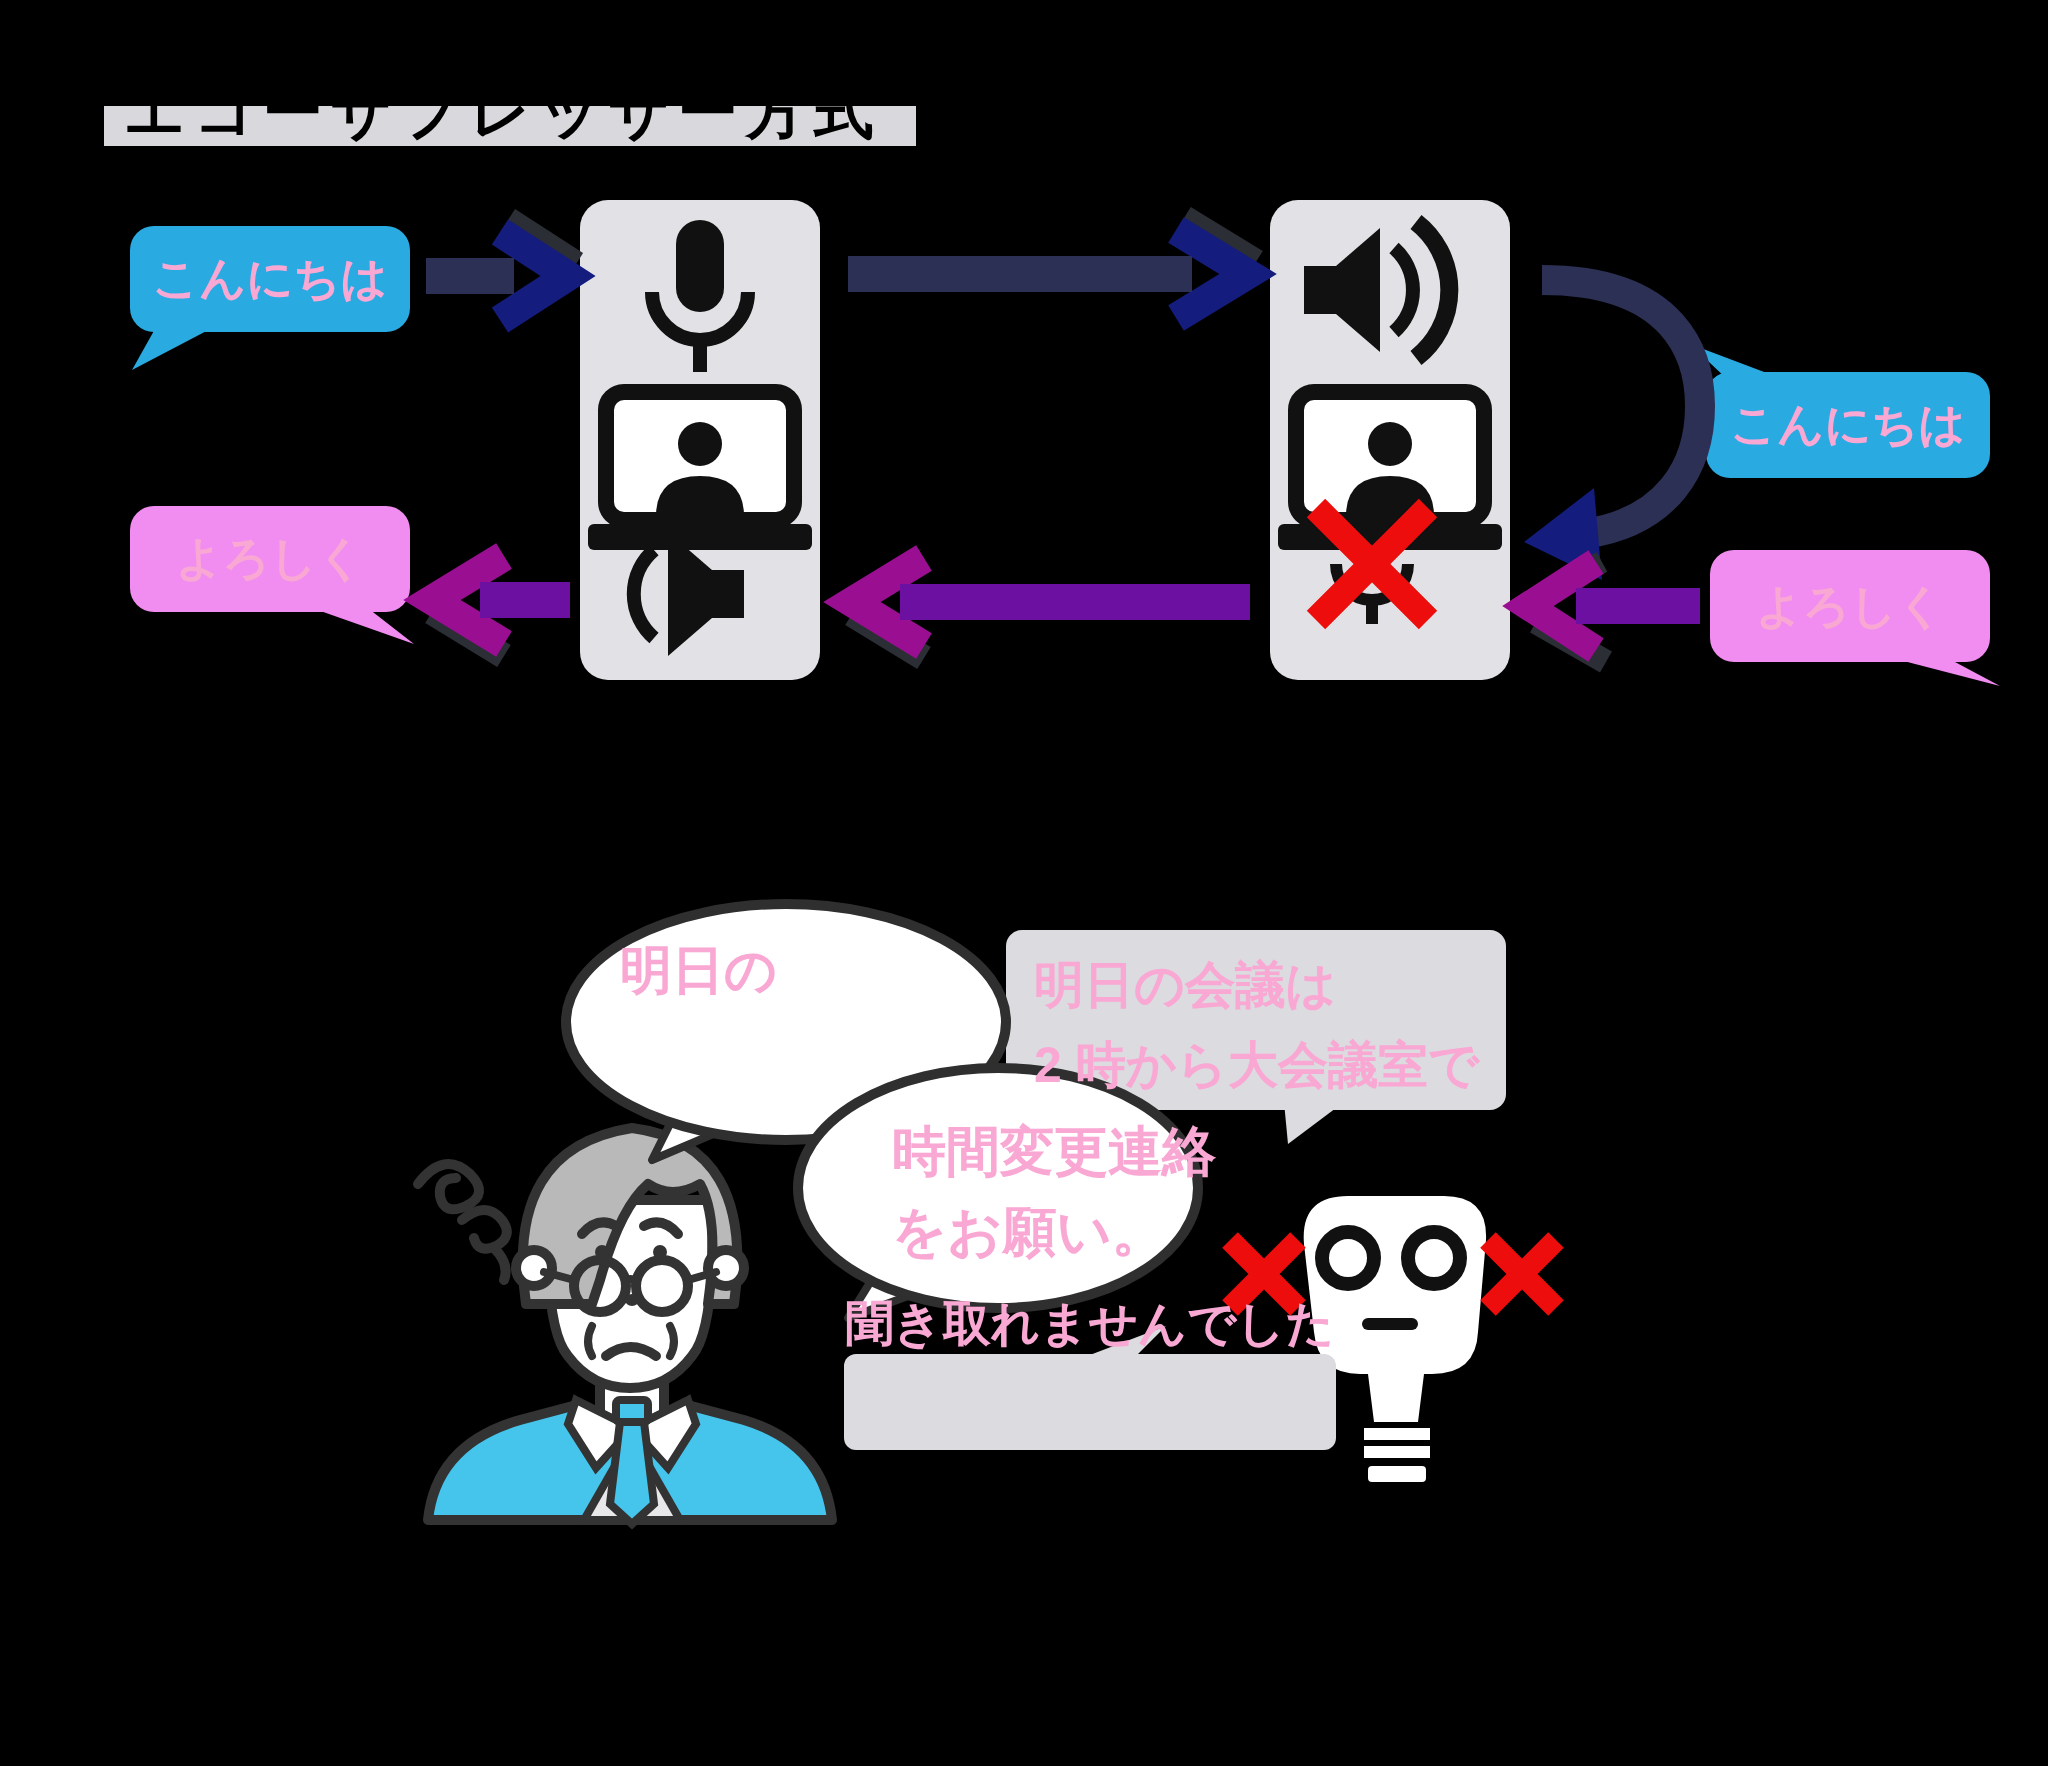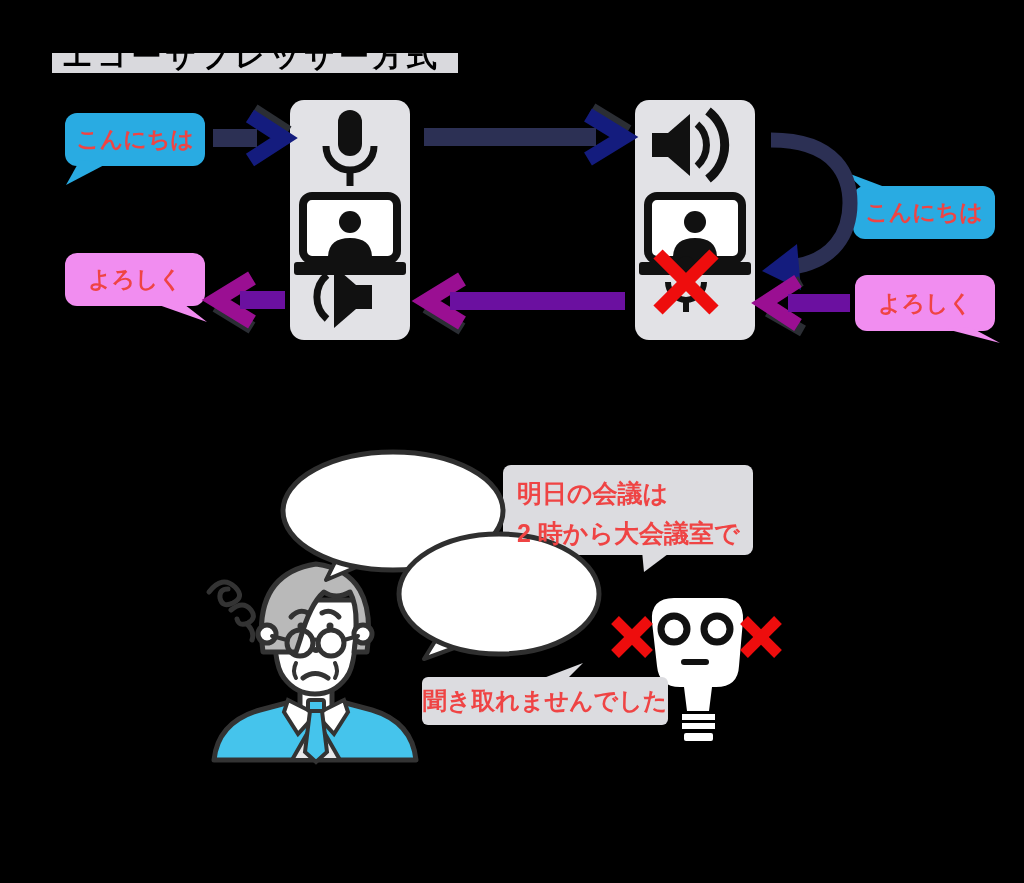--- a/index.html
+++ b/index.html
@@ -10,21 +10,21 @@
   .shape{z-index:1;}
   .panel{background:#e2e2e6;border-radius:14px;}
   .band{background:#d9d9dd;}
   .graybubble{background:#dcdce0;border-radius:8px;}
   .bluebubble{background:#29abe2;border-radius:12px;}
   .pinkbubble{background:#f18df0;border-radius:12px;}
   .z3{z-index:3;}
   
   #art{z-index:2;left:0;top:0;pointer-events:none;}
   
-  .txt{z-index:4;color:#ef4444;font-weight:bold;white-space:nowrap;}
+  .txt{z-index:4;color:#f9a8d4;font-weight:bold;white-space:nowrap;}
   .center{text-align:center;}
   .btxt{font-size:23px;}
   .title-txt{font-size:30px;letter-spacing:4px;color:#000;}
   .mline{font-size:26px;line-height:35px;}
   .rline{font-size:25px;line-height:40px;}
   .qline{font-size:27px;line-height:40px;}
   .fline{font-size:24px;line-height:48px;}
 </style>
 </head>
 <body>
@@ -189,25 +189,28 @@
   </svg>
 
   <div class="abs txt title-txt" style="left:62px;top:36px;">エコーサプレッサー方式</div>
 
   <div class="abs txt btxt center" style="left:65px;top:113px;width:140px;line-height:53px;">こんにちは</div>
   <div class="abs txt btxt center" style="left:65px;top:253px;width:140px;line-height:53px;">よろしく</div>
   <div class="abs txt btxt center" style="left:853px;top:186px;width:142px;line-height:53px;">こんにちは</div>
   <div class="abs txt btxt center" style="left:855px;top:275px;width:140px;line-height:56px;">よろしく</div>
 
   <div class="abs txt" style="left:310px;top:468px;">
+    <div class="mline">明日の</div>
   </div>
 
   <div class="abs txt" style="left:517px;top:473px;">
     <div class="rline">明日の会議は</div>
     <div class="rline">2 時から大会議室で</div>
   </div>
 
   <div class="abs txt" style="left:446px;top:556px;">
+    <div class="qline">時間変更連絡</div>
+    <div class="qline">をお願い。</div>
   </div>
 
-  <div class="abs txt fline center" style="left:422px;top:677px;width:246px;text-align:center;">聞き取れませんでした</div>
+  <div class="abs txt fline center" style="left:422px;top:639px;width:246px;text-align:center;">聞き取れませんでした</div>
 
 </div>
 
 </body></html>

